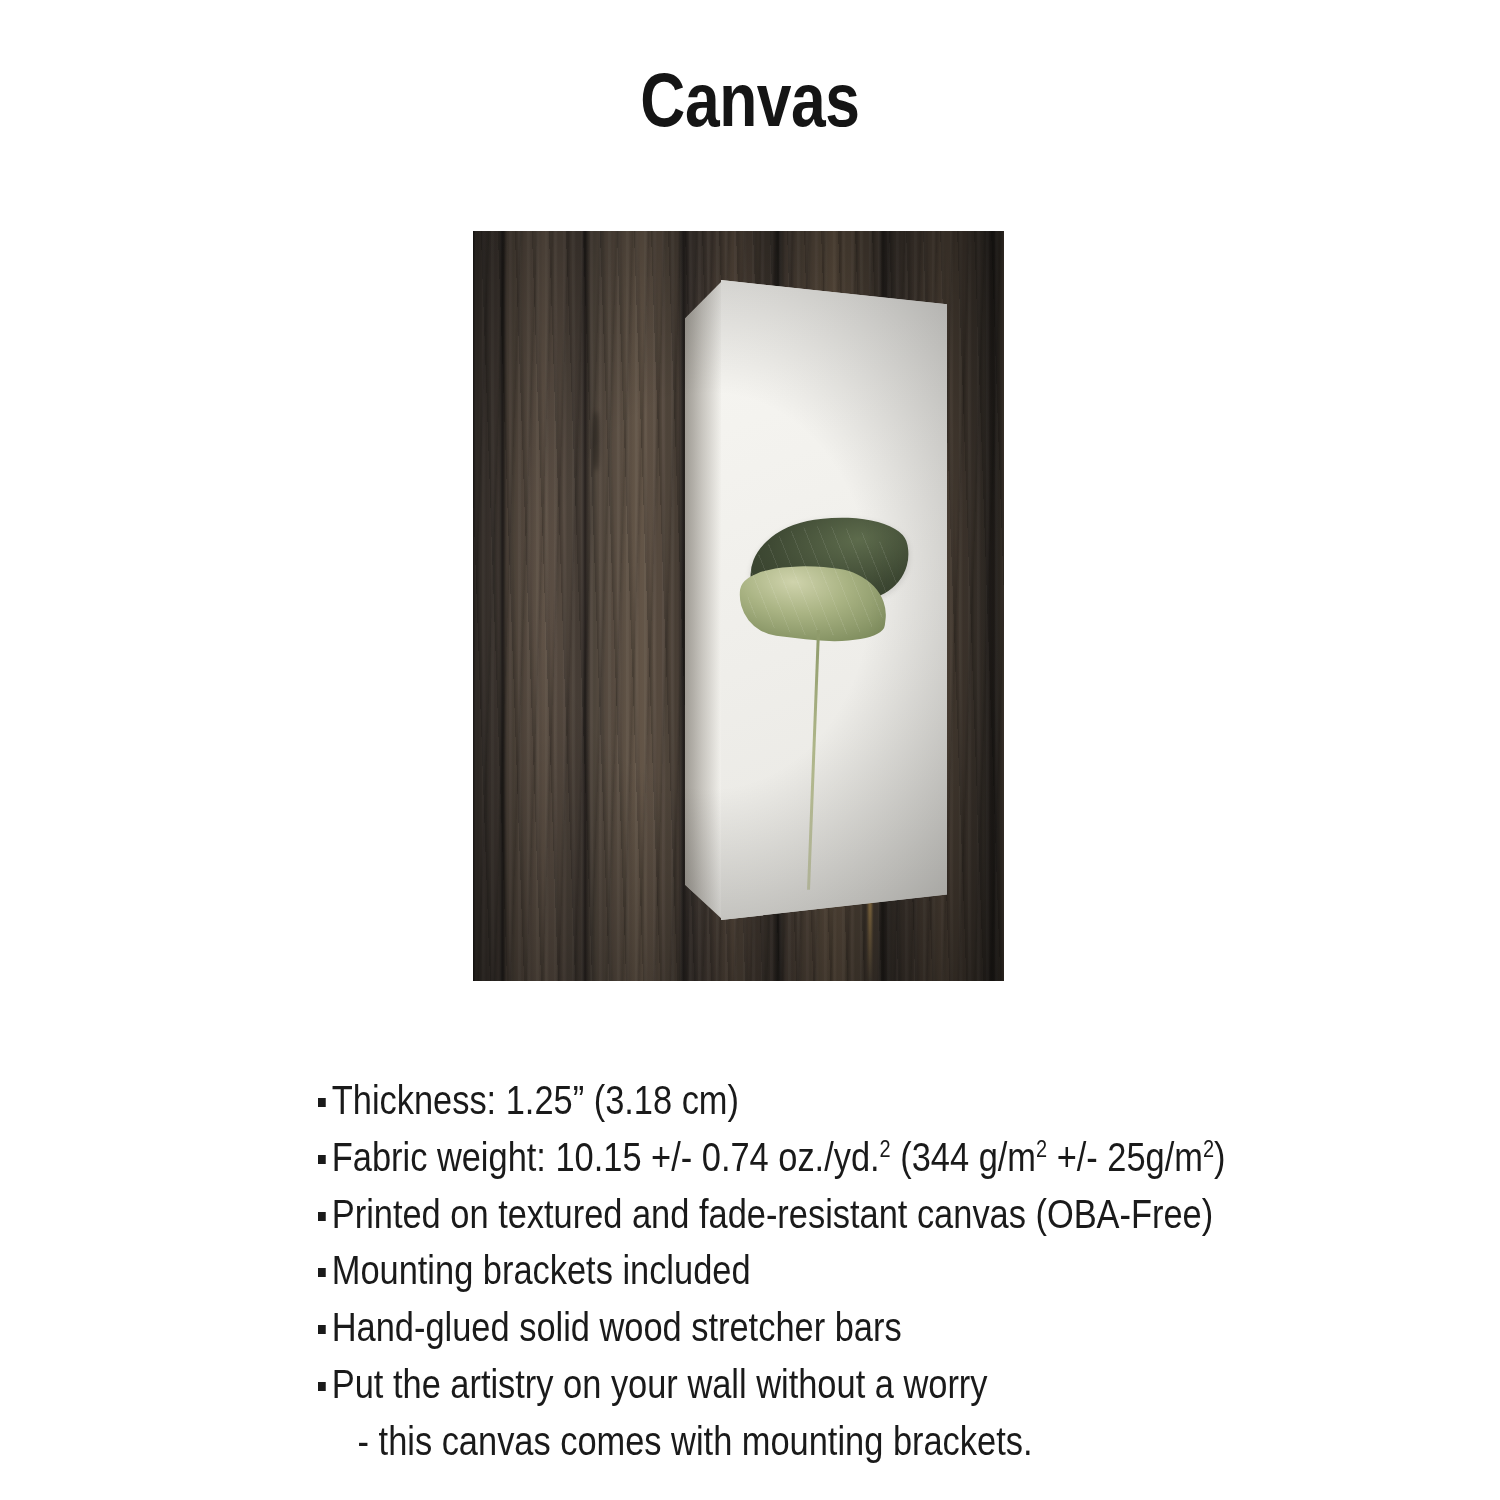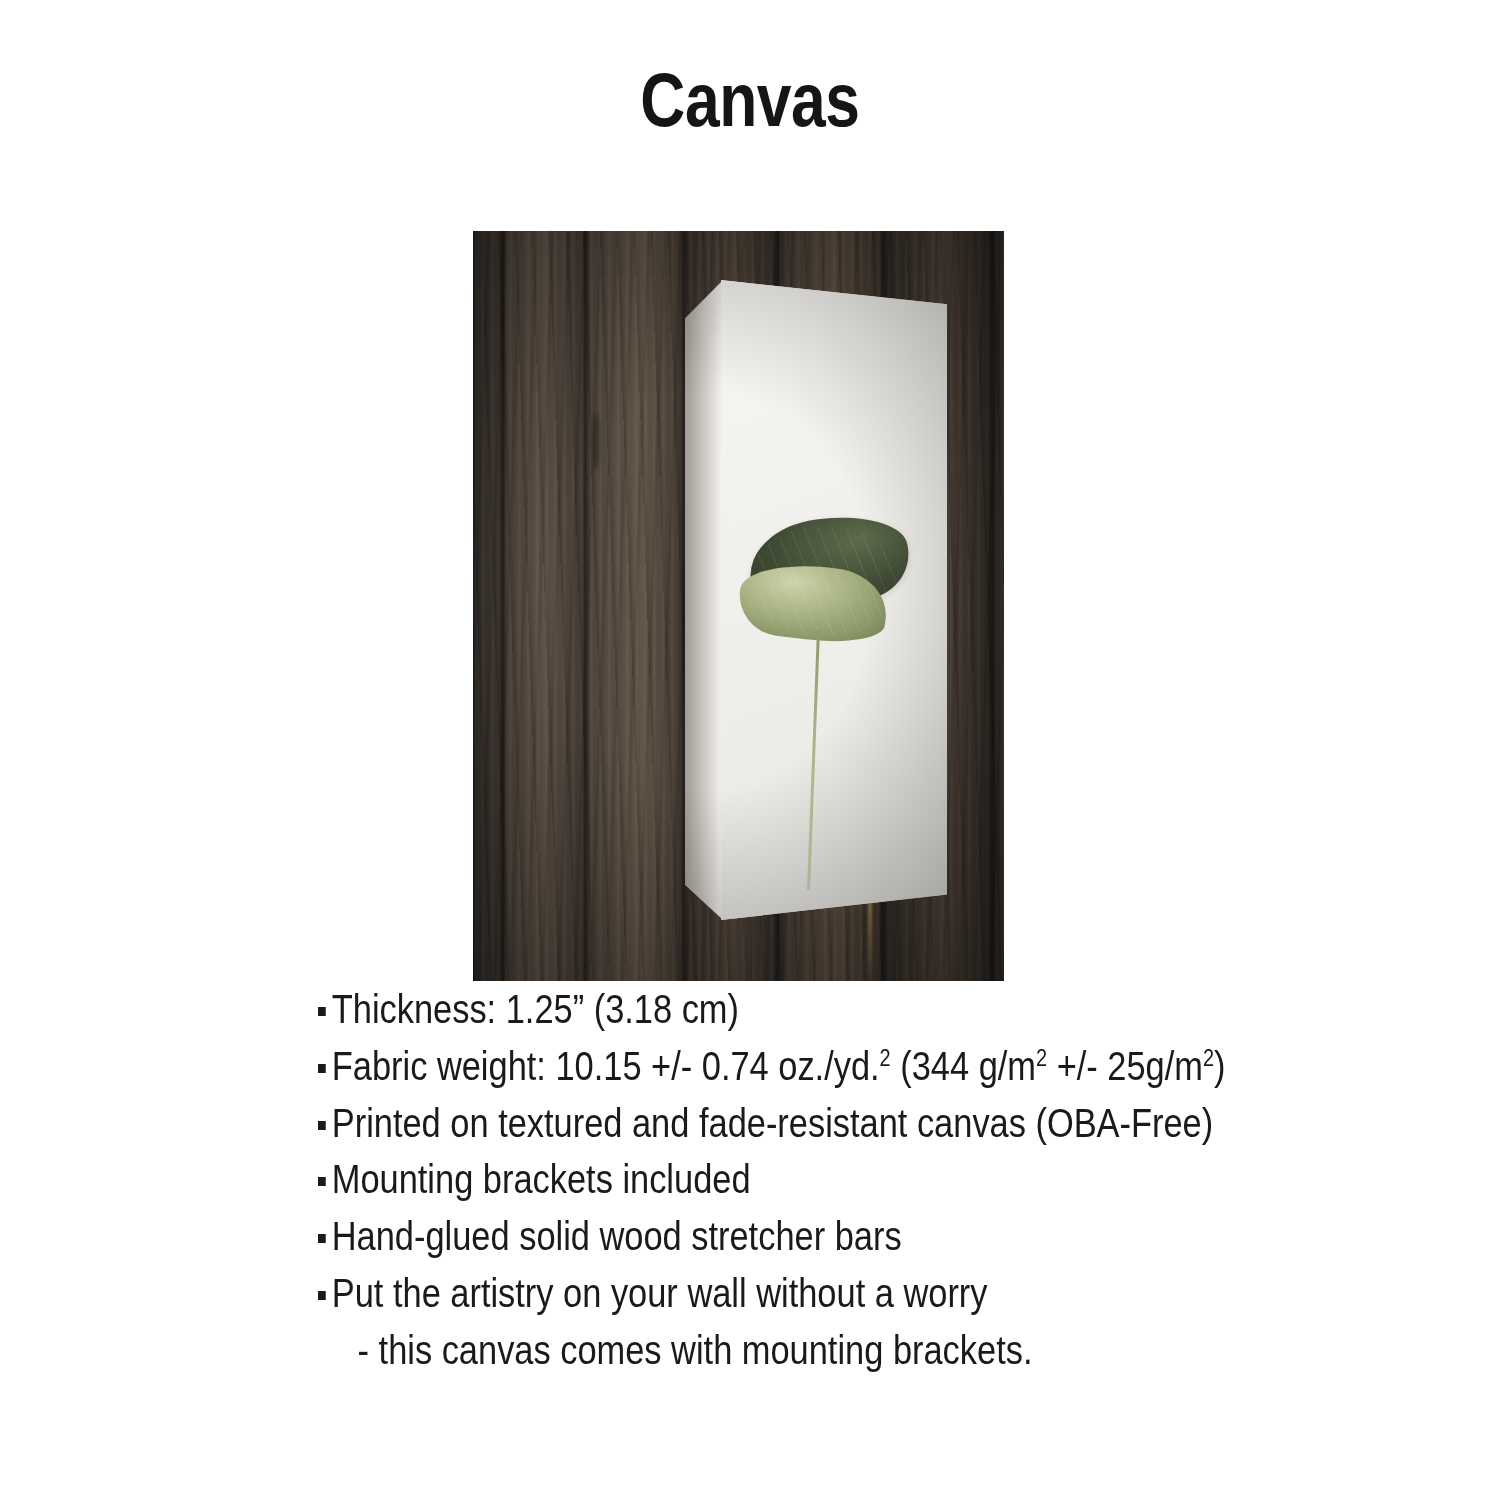--- a/index.html
+++ b/index.html
@@ -208,21 +208,21 @@
     height: 620px;
     background: linear-gradient(90deg, rgba(0,0,0,0.55), rgba(0,0,0,0));
     filter: blur(8px);
     z-index: -1;
   }
 
   
   .features {
     position: absolute;
     left: 318px;
-    top: 981px;
+    top: 1072px;
     width: 1050px;
   }
   .feature {
     font-family: "Liberation Sans", sans-serif;
     font-size: 40px;
     font-weight: normal;
     color: #1a1a1a;
     line-height: 1.42;
     transform: scaleX(0.86);
     transform-origin: 0 50%;

